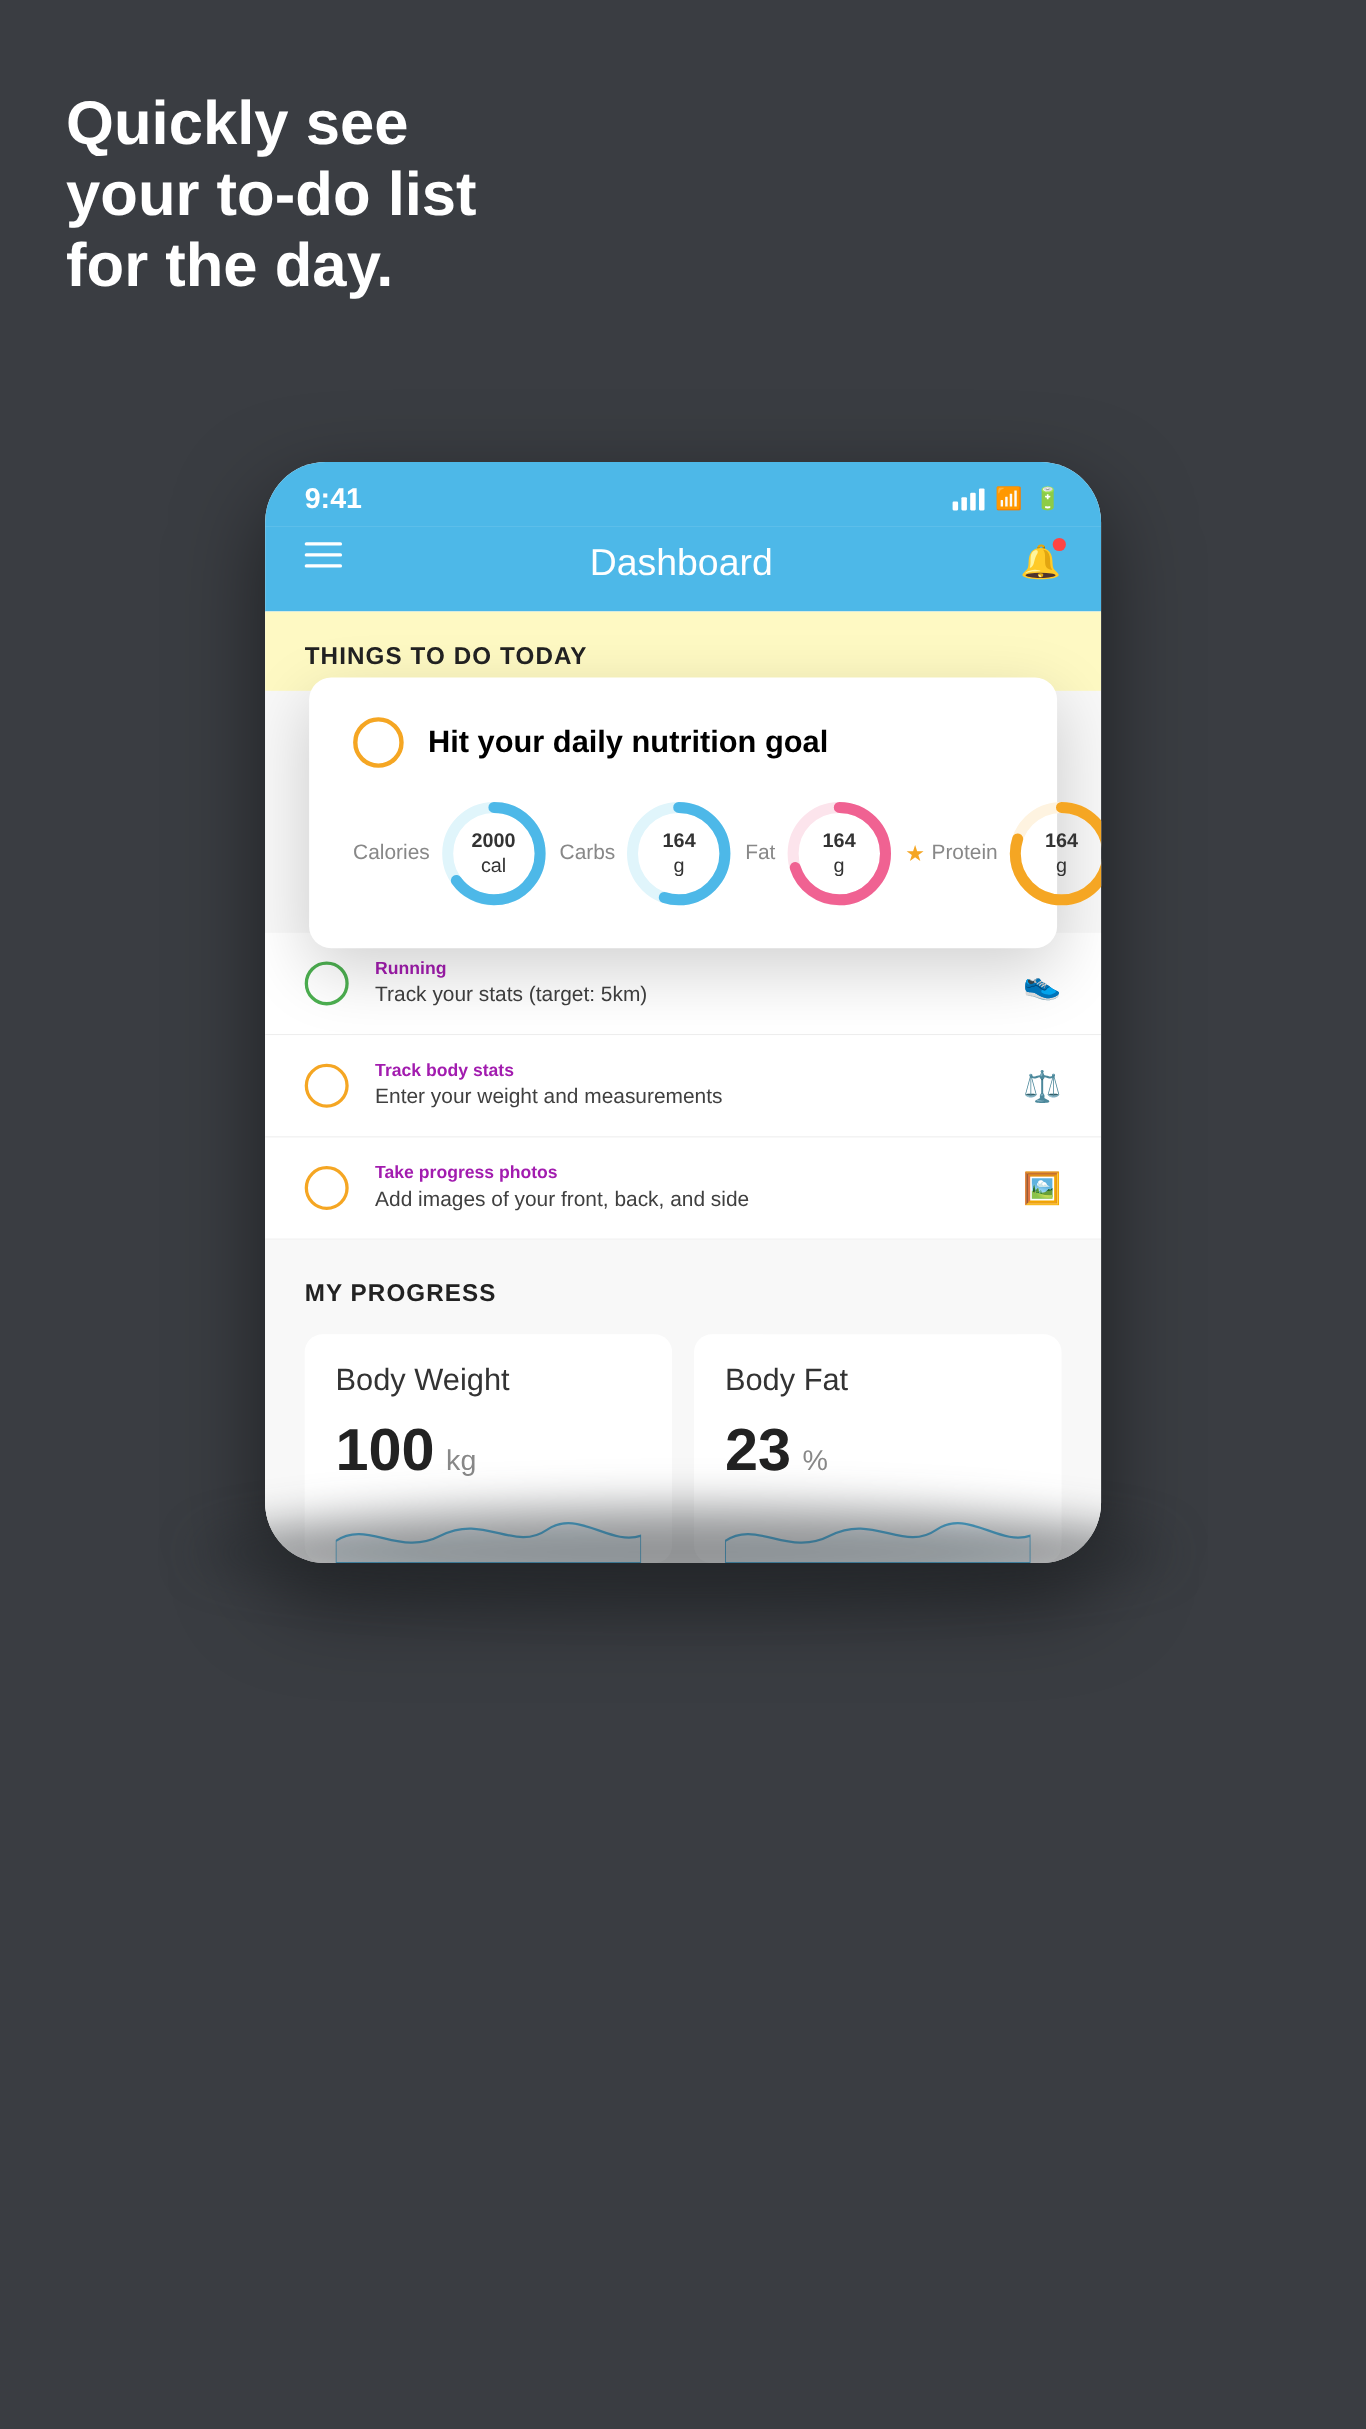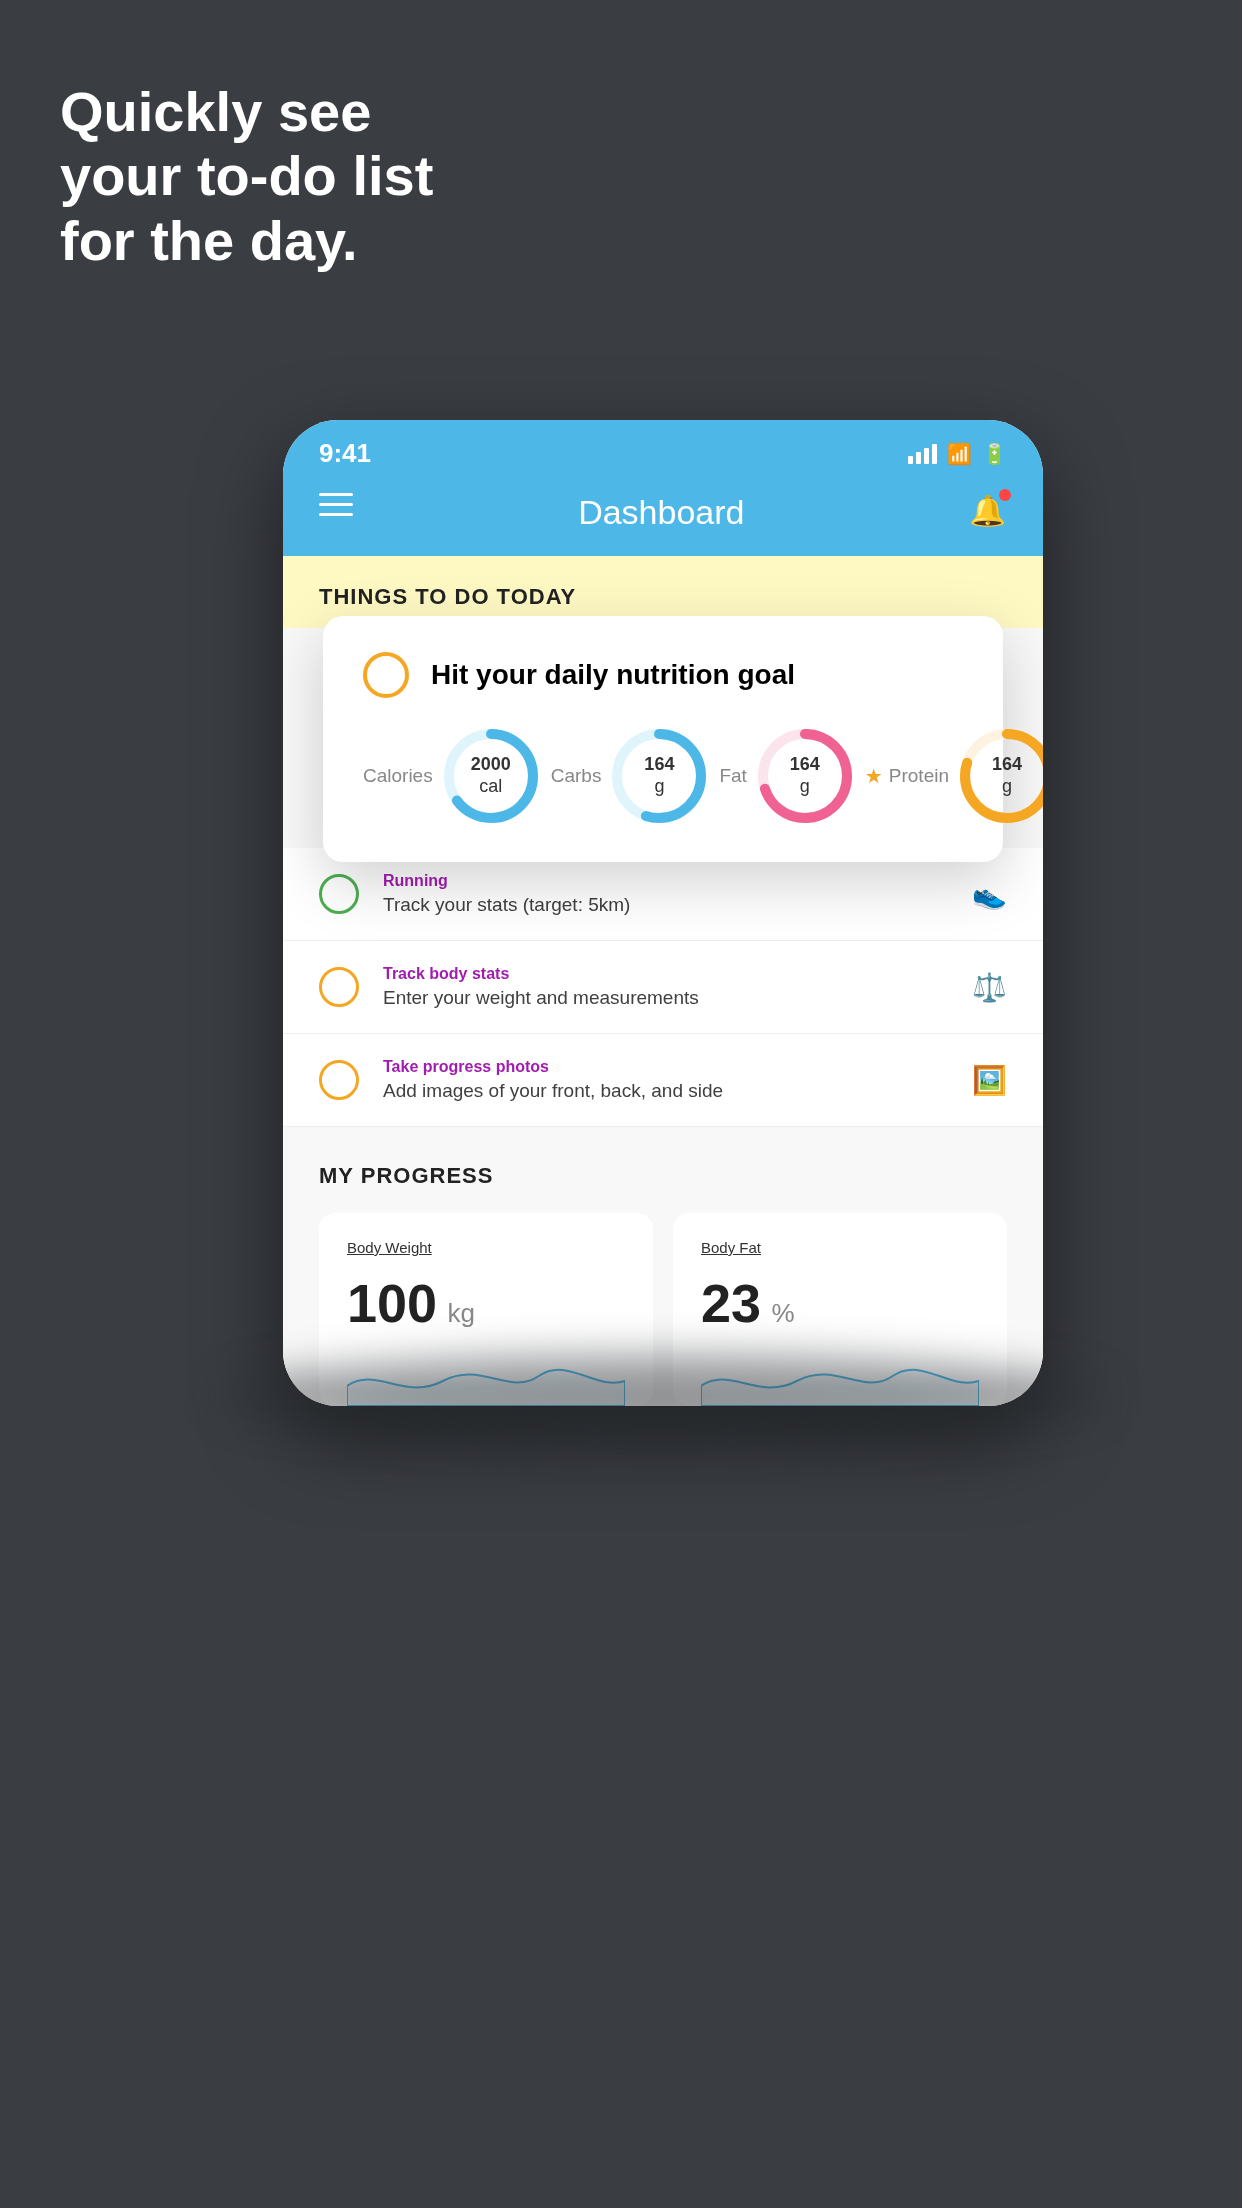--- a/index.html
+++ b/index.html
@@ -25,21 +25,20 @@
       z-index: 10;
     }
 
     .phone-wrapper {
       position: absolute;
       top: 420px;
       left: 50%;
       transform: translateX(-50%);
       width: 760px;
       z-index: 5;
-      margin-left: 42px;
     }
 
     .phone-frame {
       background: #ffffff;
       border-radius: 55px;
       overflow: hidden;
       box-shadow: 0 30px 80px rgba(0,0,0,0.5);
       position: relative;
     }
 
@@ -281,24 +280,23 @@
 
     .progress-card {
       flex: 1;
       background: #fff;
       border-radius: 16px;
       padding: 26px 28px 0;
       overflow: hidden;
     }
 
     .progress-card-title {
-      font-size: 15px;
+      font-size: 28px;
       color: #333;
       margin-bottom: 20px;
-      text-decoration: underline;
     }
 
     .progress-value {
       font-size: 54px;
       font-weight: 800;
       color: #222;
       line-height: 1;
     }
 
     .progress-unit {

